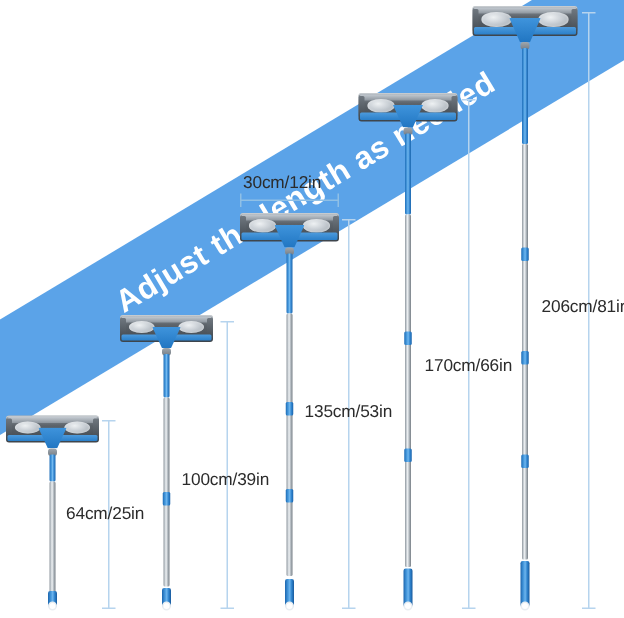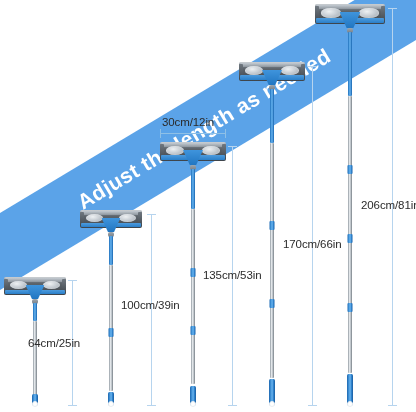--- a/index.html
+++ b/index.html
@@ -220,42 +220,42 @@
           </div>
         </div>
         <div class="connector" style="width: 19px; height: 14px; top: 8px;"></div>
         <div class="swivel" style="width: 6px; height: 5px; top: 22px;"></div>
         <div class="pole-blue" style="width: 4px; top: 26px; height: 18px;"></div>
         <div class="pole" style="width: 4px; top: 44px; height: 76px;"></div>
         <div class="grip" style="width: 6px; height: 12px; top: 117px;"></div>
         <div class="loop" style="width: 4px; height: 4px; top: 124px;"></div>
       </div>
       <div class="vline" style="left: 72px; top: 280px; height: 126px;"></div>
-      <div class="measure-label" style="left: 28px; top: 337px;">64cm/25in</div>
+      <div class="measure-label" style="left: 44px; top: 337px;">64cm/25in</div>
       <div class="squeegee" style="left: 80px; top: 210px; width: 62px; height: 196px;">
         <div class="head" style="width: 62px; height: 18px;">
           <div class="head-body">
             <div class="head-top-rail"></div>
             <div class="head-endcap l"></div>
             <div class="head-endcap r"></div>
             <div class="pad left"></div>
             <div class="pad right"></div>
             <div class="blade"></div>
           </div>
         </div>
         <div class="connector" style="width: 19px; height: 14px; top: 8px;"></div>
         <div class="swivel" style="width: 6px; height: 5px; top: 22px;"></div>
         <div class="pole-blue" style="width: 4px; top: 26px; height: 29px;"></div>
         <div class="pole" style="width: 4px; top: 55px; height: 126px;"></div>
         <div class="collar" style="width: 5px; height: 9px; top: 118px;"></div>
         <div class="grip" style="width: 6px; height: 14px; top: 182px;"></div>
         <div class="loop" style="width: 4px; height: 4px; top: 191px;"></div>
       </div>
       <div class="vline" style="left: 151px; top: 214px; height: 192px;"></div>
-      <div class="measure-label" style="left: 121px; top: 299px; text-align: right;">100cm/39in</div>
+      <div class="measure-label" style="left: 121px; top: 314px; text-align: right;">100cm/39in</div>
       <div class="squeegee" style="left: 160px; top: 142px; width: 66px; height: 264px;">
         <div class="head" style="width: 66px; height: 19px;">
           <div class="head-body">
             <div class="head-top-rail"></div>
             <div class="head-endcap l"></div>
             <div class="head-endcap r"></div>
             <div class="pad left"></div>
             <div class="pad right"></div>
             <div class="blade"></div>
           </div>

